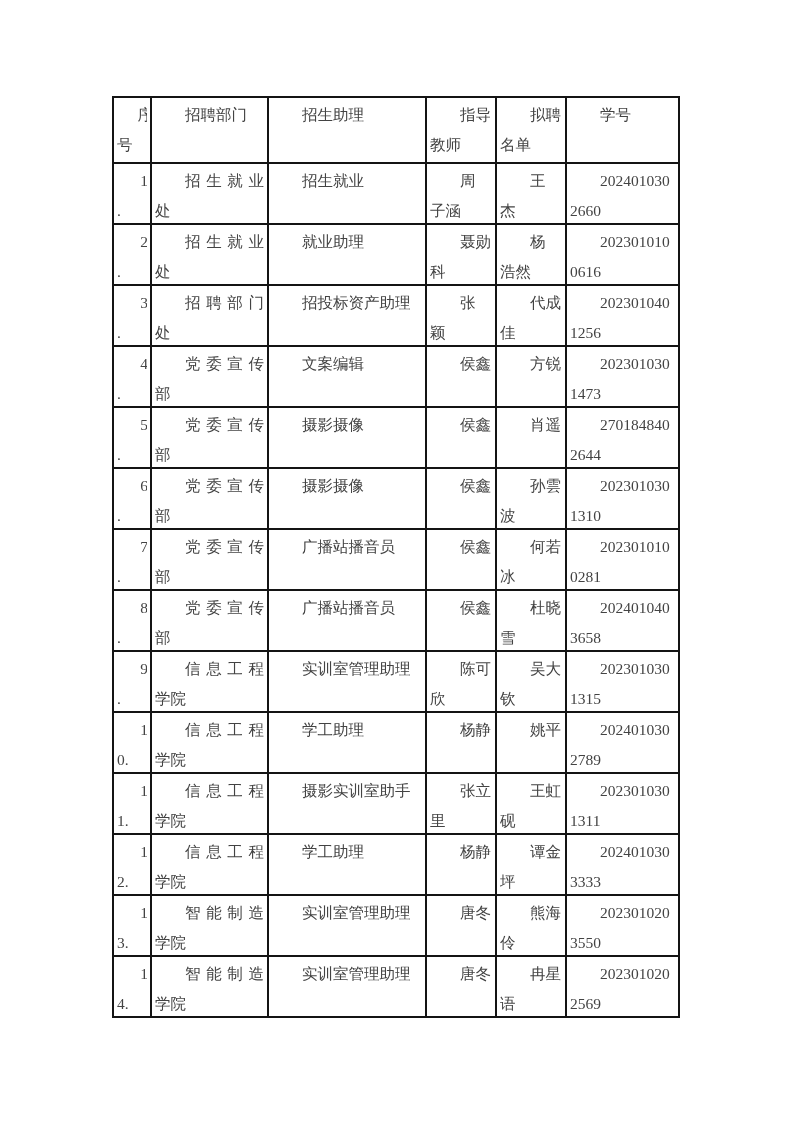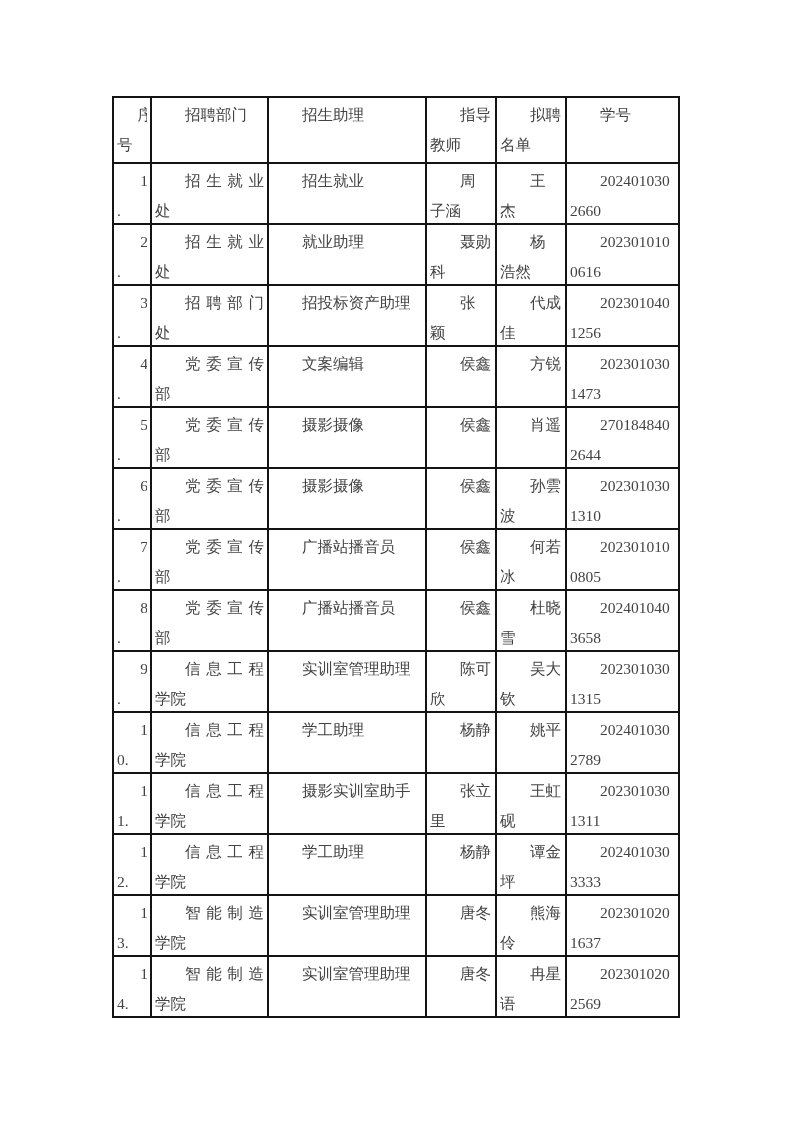--- a/index.html
+++ b/index.html
@@ -343,21 +343,21 @@
           </td>
           <td class="col-candidate">
             <div class="cellbox">
               <div class="line l1">何若</div>
               <div class="line l2">冰</div>
             </div>
           </td>
           <td class="col-sid">
             <div class="cellbox">
               <div class="line l1">202301010</div>
-              <div class="line l2">0805</div>
+              <div class="line l2">0281</div>
             </div>
           </td>
         </tr>
         <tr>
           <td class="col-num">
             <div class="cellbox">
               <div class="line l1 numline">8</div>
               <div class="line l2">.</div>
             </div>
           </td>
@@ -560,21 +560,21 @@
           </td>
           <td class="col-candidate">
             <div class="cellbox">
               <div class="line l1">熊海</div>
               <div class="line l2">伶</div>
             </div>
           </td>
           <td class="col-sid">
             <div class="cellbox">
               <div class="line l1">202301020</div>
-              <div class="line l2">1637</div>
+              <div class="line l2">3550</div>
             </div>
           </td>
         </tr>
         <tr>
           <td class="col-num">
             <div class="cellbox">
               <div class="line l1 numline">1</div>
               <div class="line l2">4.</div>
             </div>
           </td>

